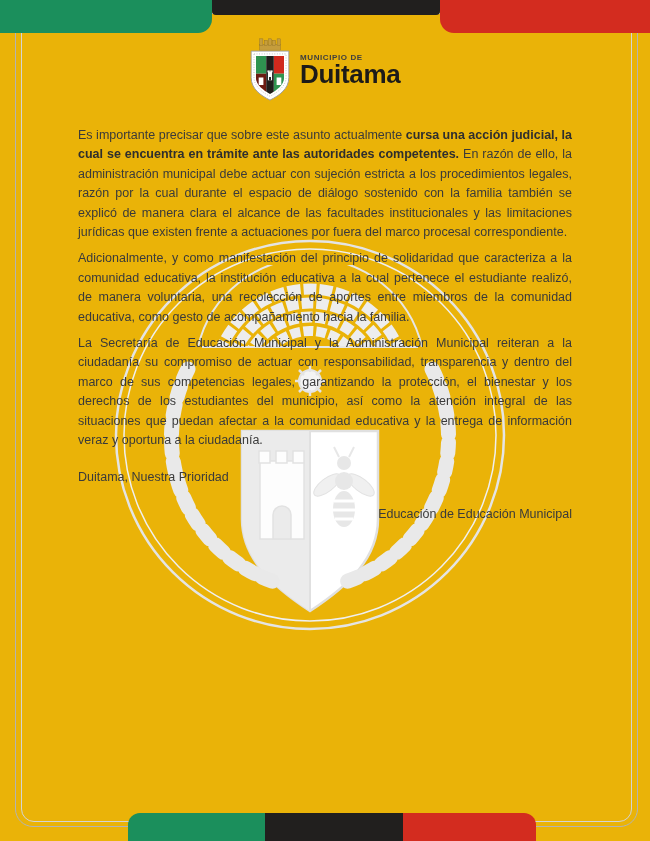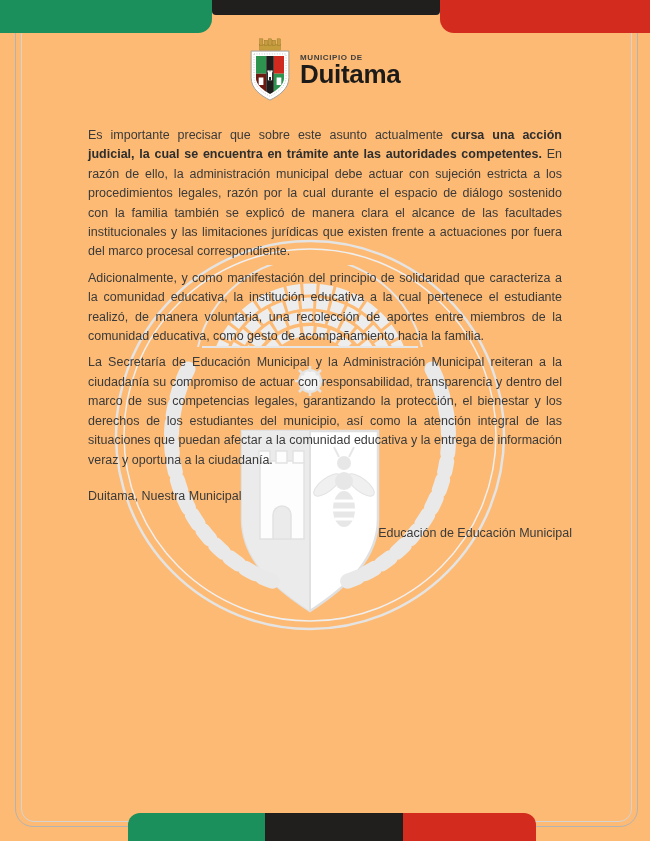--- a/index.html
+++ b/index.html
@@ -1,19 +1,19 @@
 <!DOCTYPE html>
 <html style="--green: #1b8f5c; --red: #d32c1f; --black: #211f1e; --gold: #c59d3c; --frame_outer: #b3b3b3; --frame_inner: #d4d4d4; --text: #3a3a3a; --watermark: #e9e9e9;"><head>
 <meta charset="utf-8">
 <style>
   html,body{margin:0;padding:0;background:#ffffff;}
   .page{
     position:relative;
     width:650px;height:841px;
-    background:#fdba74;
+    background:#eab308;
     overflow:hidden;
     font-family:"Liberation Sans","DejaVu Sans",sans-serif;
   }
   
   .frame-outer{
     position:absolute;left:15px;top:8px;width:621px;height:817px;
     border:1.5px solid var(--frame_outer,#b3b3b3);
     border-radius:18px;z-index:1;
   }
   .frame-inner{
@@ -71,21 +71,21 @@
   .watermark{
     position:absolute;left:110px;top:235px;width:400px;height:400px;
     z-index:2;pointer-events:none;
   }
   
   .content{
     position:absolute;left:78px;top:126px;width:494px;z-index:3;
     color:var(--text,#3a3a3a);
     font-size:12.5px;line-height:19.4px;
   }
-  .content p{margin:0 10px 7px;text-align:justify;}
+  .content p{margin:0 0 7px;text-align:justify;}
   .content strong{font-weight:700;color:#2e2e2e;}
   .closing-slogan{margin-top:17px !important;text-align:left !important;}
   .signature{
     margin-top:16px;text-align:right;line-height:22px;
   }
 </style>
 </head>
 <body>
 
 <div class="page">
@@ -192,21 +192,21 @@
     <div class="logo-text">
       <span class="brand-small">MUNICIPIO DE</span>
       <span class="brand-name">Duitama</span>
     </div>
   </div>
 
   <div class="content">
     <p><span>Es importante precisar que sobre este asunto actualmente </span><strong>cursa una acción judicial, la cual se encuentra en trámite ante las autoridades competentes.</strong><span> En razón de ello, la administración municipal debe actuar con sujeción estricta a los procedimientos legales, razón por la cual durante el espacio de diálogo sostenido con la familia también se explicó de manera clara el alcance de las facultades institucionales y las limitaciones jurídicas que existen frente a actuaciones por fuera del marco procesal correspondiente.</span></p>
     <p>Adicionalmente, y como manifestación del principio de solidaridad que caracteriza a la comunidad educativa, la institución educativa a la cual pertenece el estudiante realizó, de manera voluntaria, una recolección de aportes entre miembros de la comunidad educativa, como gesto de acompañamiento hacia la familia.</p>
     <p>La Secretaría de Educación Municipal y la Administración Municipal reiteran a la ciudadanía su compromiso de actuar con responsabilidad, transparencia y dentro del marco de sus competencias legales, garantizando la protección, el bienestar y los derechos de los estudiantes del municipio, así como la atención integral de las situaciones que puedan afectar a la comunidad educativa y la entrega de información veraz y oportuna a la ciudadanía.</p>
-    <p class="closing-slogan">Duitama, Nuestra Municipal</p>
+    <p class="closing-slogan">Duitama, Nuestra Prioridad</p>
     <div class="signature">
       <div>Educación de Educación Municipal</div>
     </div>
   </div>
 
   <div class="botbar-green"></div>
   <div class="botbar-black"></div>
   <div class="botbar-red"></div>
 
 </div>

